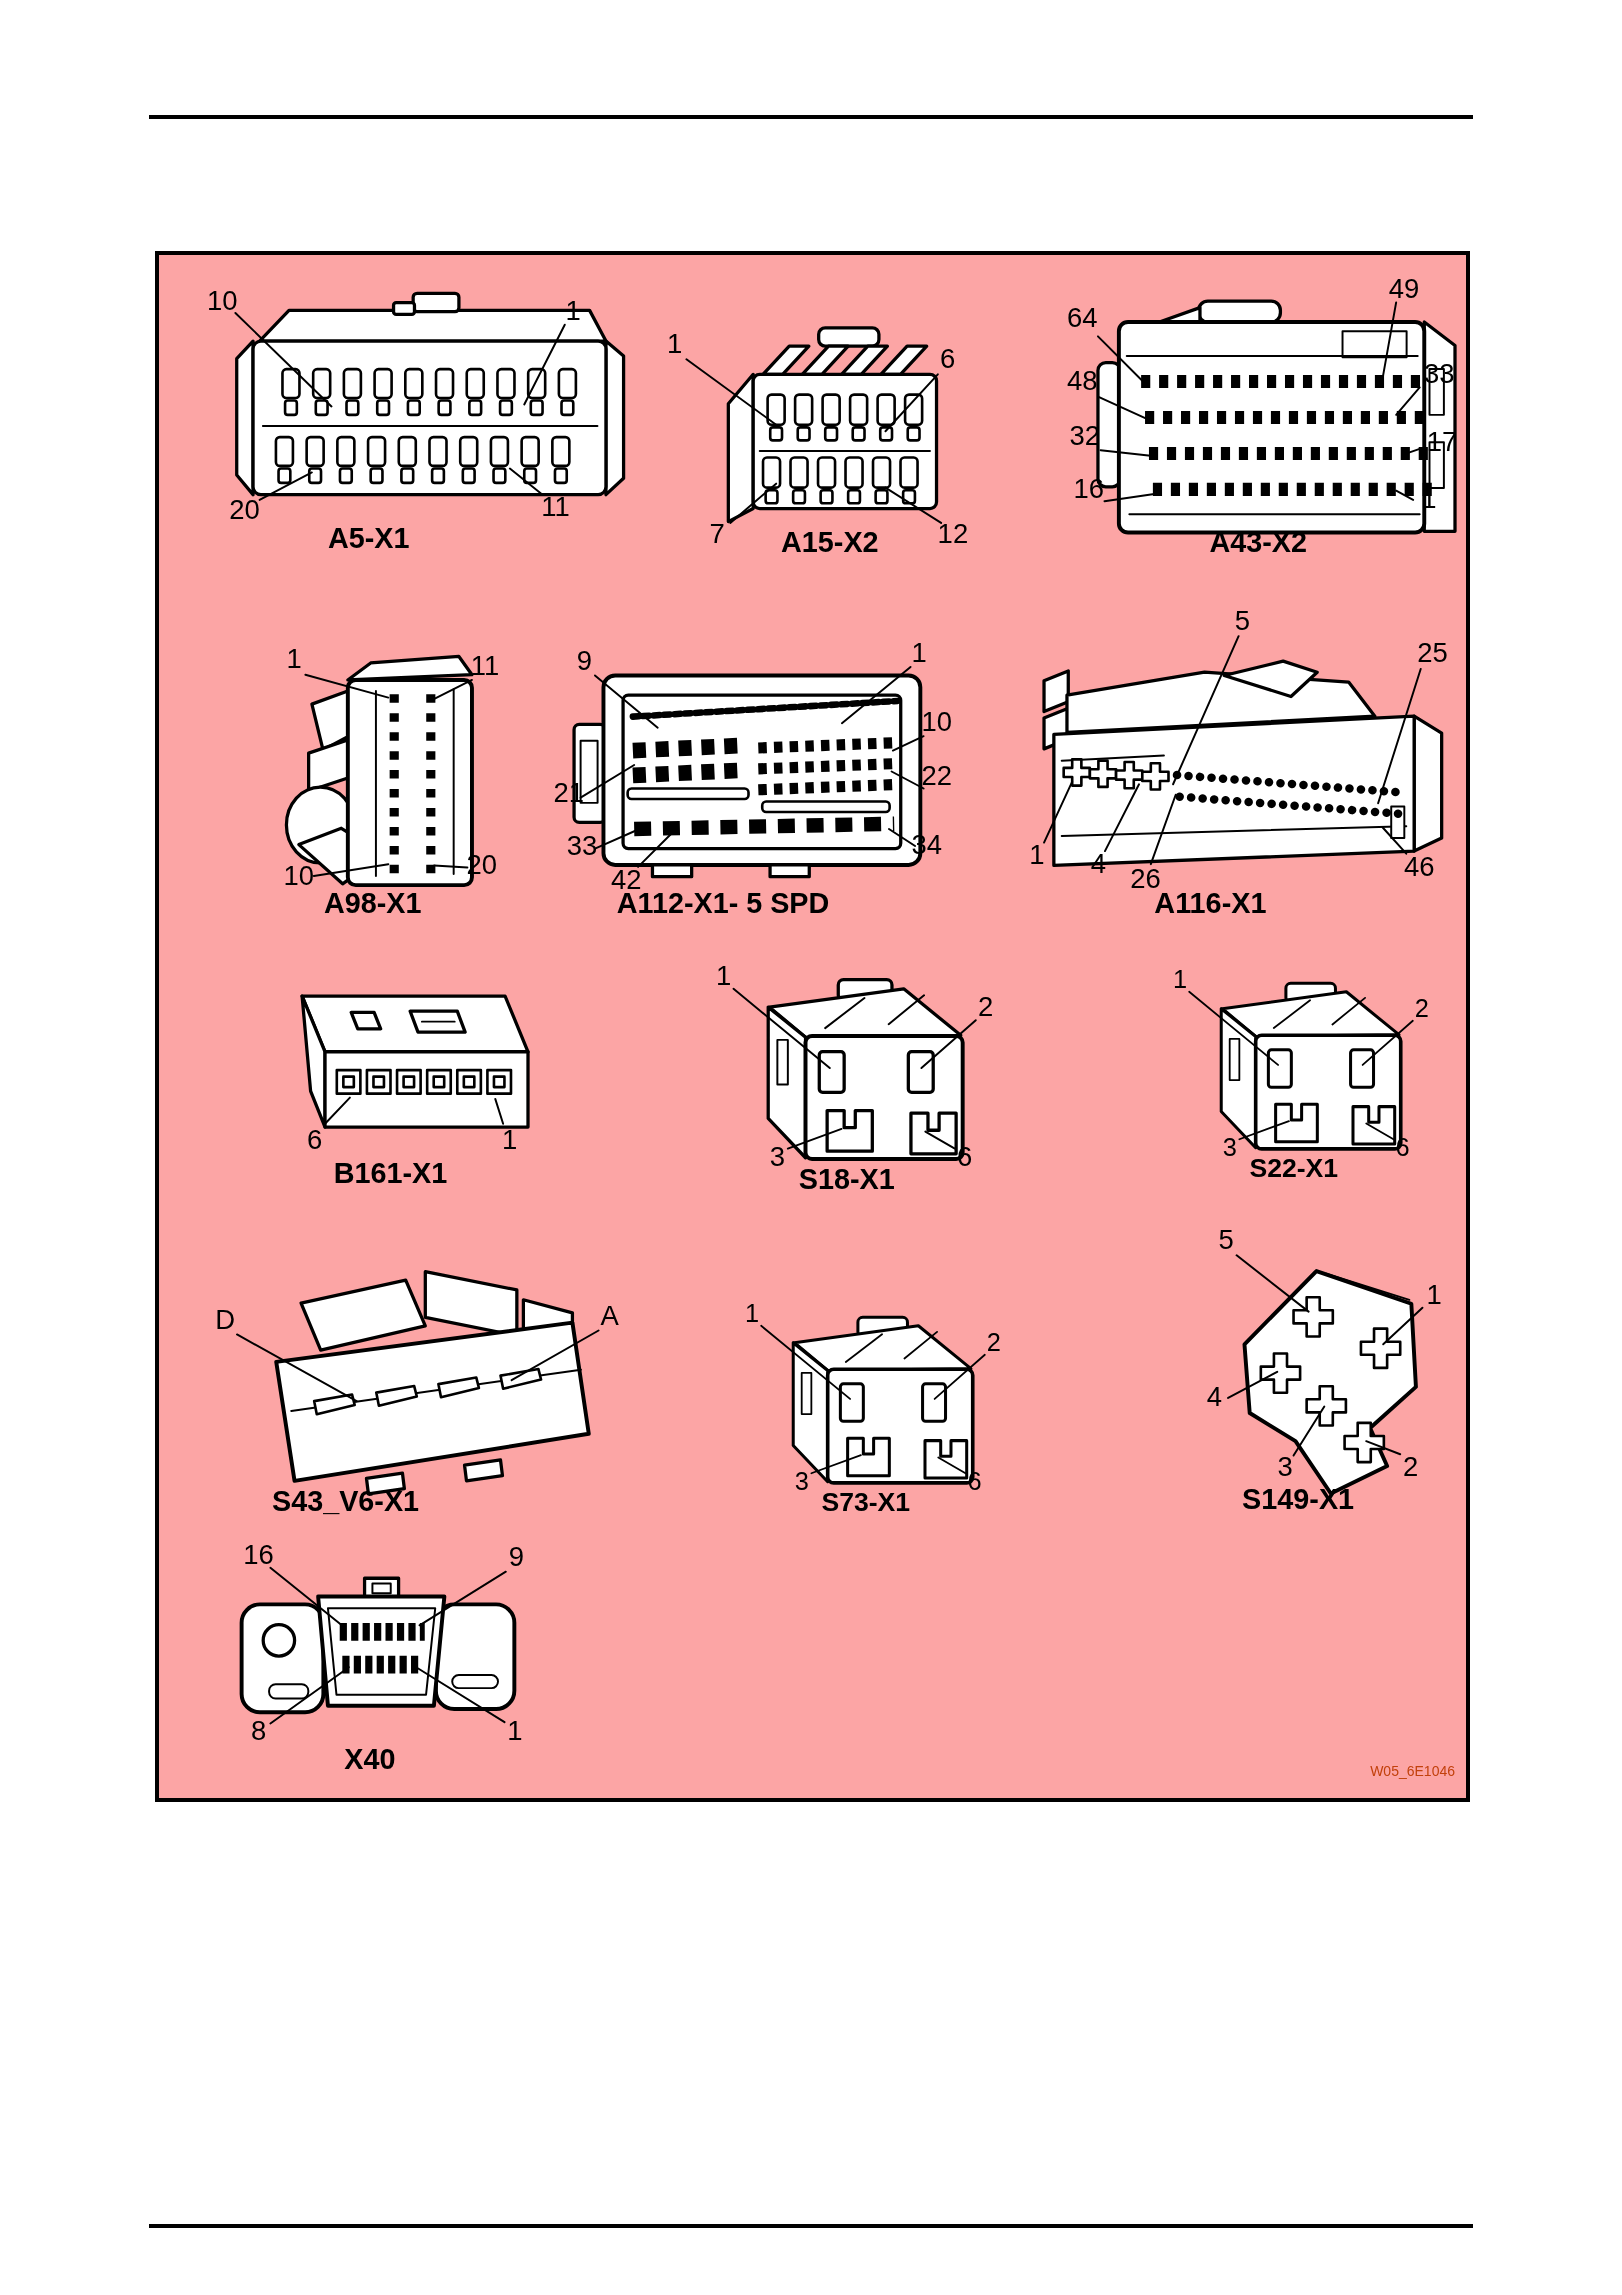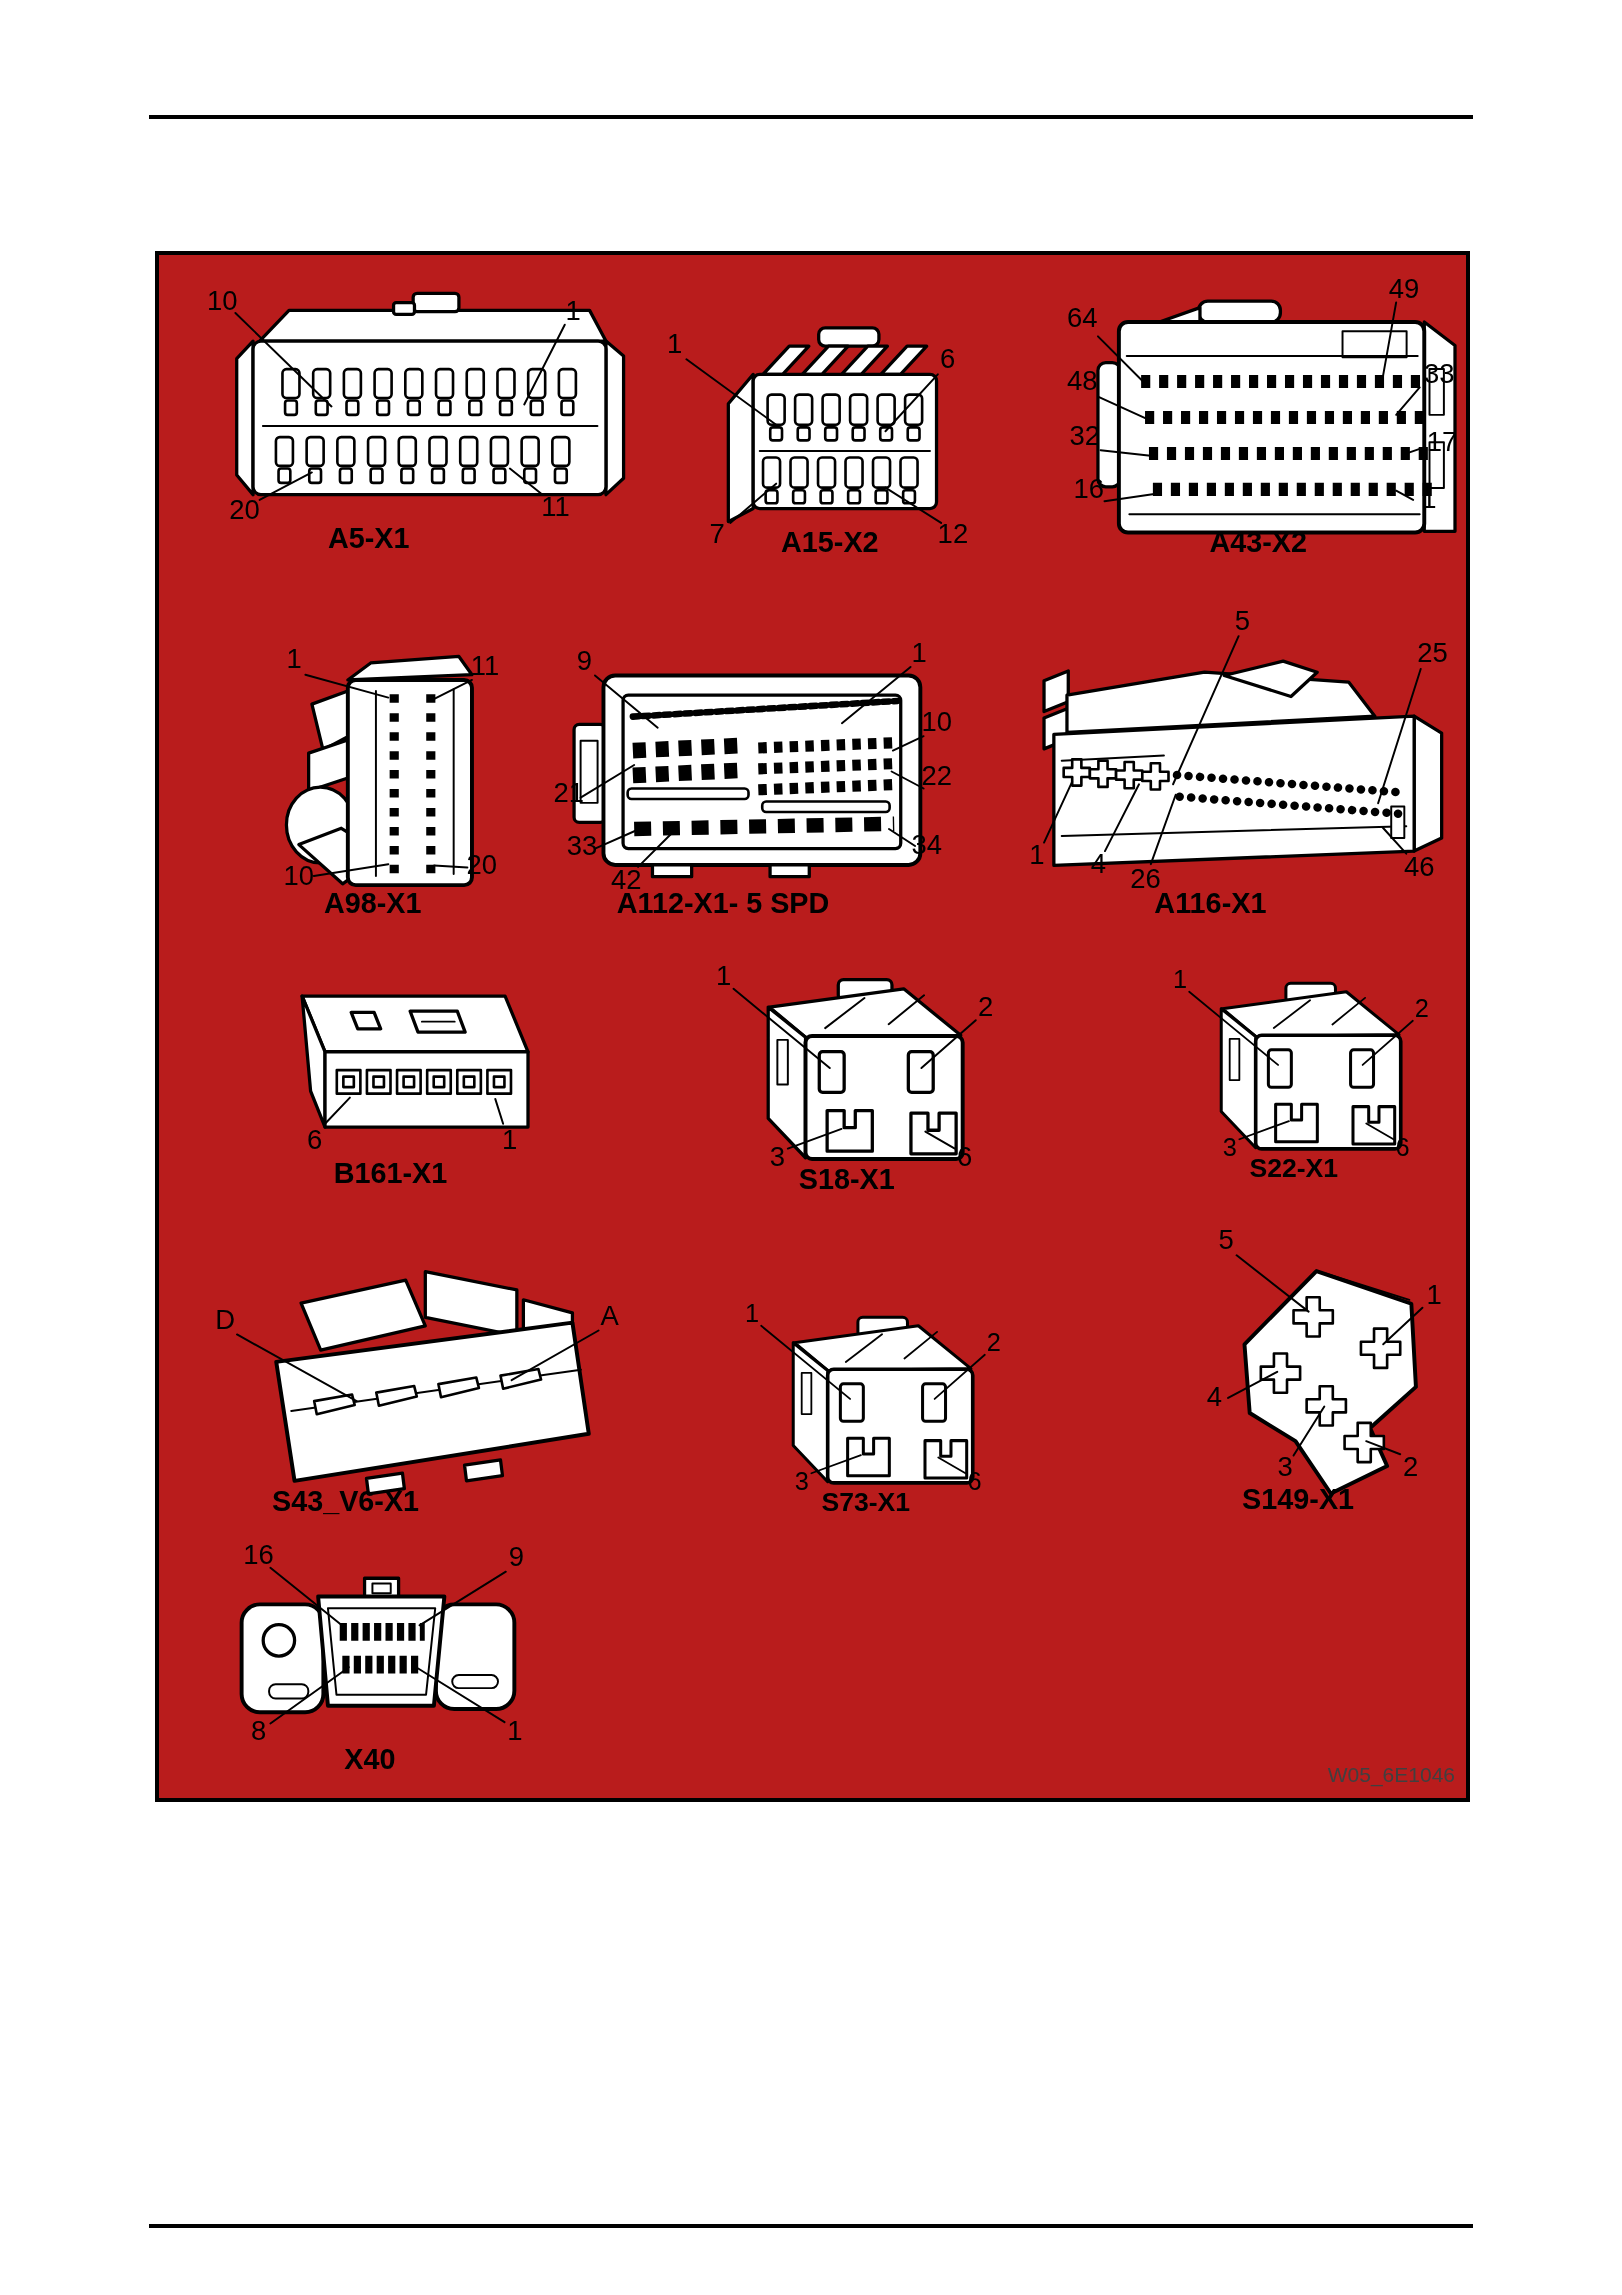--- a/index.html
+++ b/index.html
@@ -9,34 +9,34 @@
     background:#ffffff;
     font-family:"Liberation Sans", sans-serif;
     overflow:hidden;
   }
   .rule{position:absolute;background:#000;}
   .frame{
     position:absolute;
     left:155px;top:251px;width:1315px;height:1551px;
     border:4.6px solid #000;
     box-sizing:border-box;
-    background:#b91c1c;
+    background:#fca5a5;
   }
   .fig{position:absolute;margin:0;padding:0;}
   .fig svg{width:100%;height:100%;display:block;overflow:visible;}
   .draw{fill:#fff;stroke:#000;stroke-width:5;stroke-linejoin:round;stroke-linecap:round;}
   .thin{stroke-width:3;}
   .leader{stroke:#000;stroke-width:3;fill:none;stroke-linecap:round;}
   .pins{fill:none;stroke:#000;}
   .co{font-family:"Liberation Sans",sans-serif;font-size:42px;fill:#000;}
   .mid{text-anchor:middle;}
   .cap{font-family:"Liberation Sans",sans-serif;font-size:44px;font-weight:bold;fill:#000;text-anchor:middle;}
   .watermark{
     position:absolute;left:1226px;top:1763px;width:229px;
-    text-align:right;font-size:21px;color:#404040;
+    text-align:right;font-size:14px;color:#c2410c;
     font-family:"Liberation Sans",sans-serif;
   }
 </style>
 </head>
 <body>
 
 <div class="page">
 
   <div class="rule" style="left:149px;top:115px;width:1324px;height:3.9px"></div>
 

